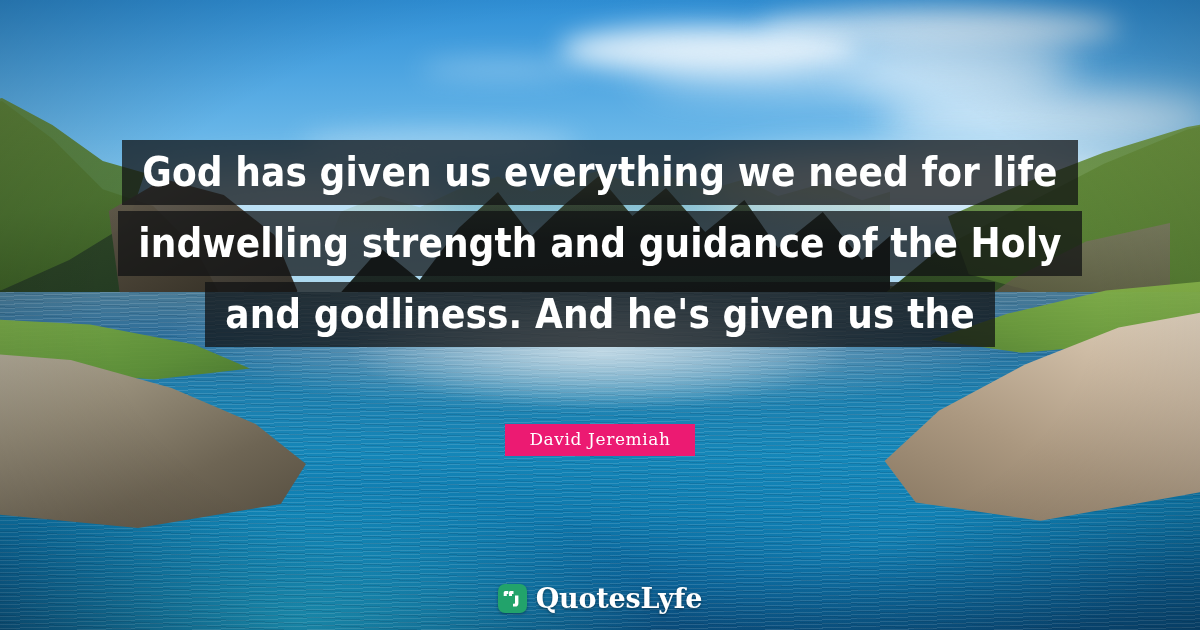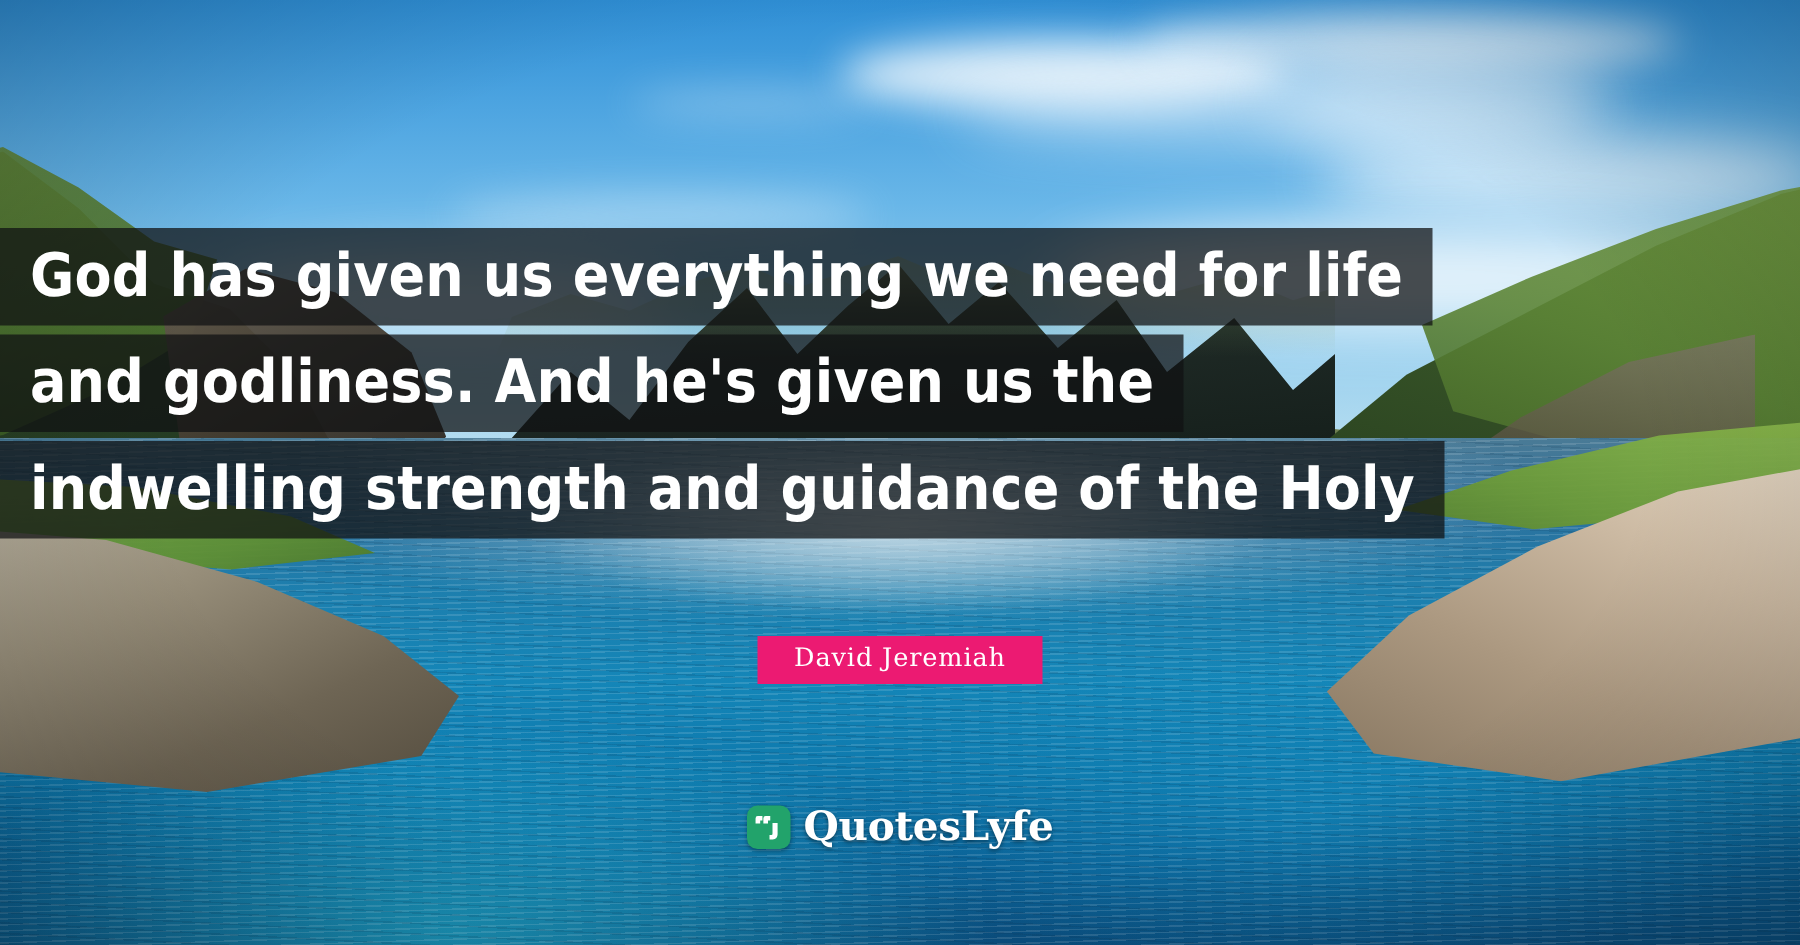--- a/index.html
+++ b/index.html
@@ -78,36 +78,36 @@
     clip-path:polygon(100% 4%,74% 12%,50% 28%,28% 48%,14% 70%,22% 88%,54% 96%,100% 82%);}
   .shoreRgrass{position:absolute;right:-20px;top:280px;width:380px;height:130px;
     background:linear-gradient(200deg,#8dbb4e 0%,#6c9a38 45%,#4a7328 80%,rgba(70,110,40,0) 100%);
     clip-path:polygon(100% 0%,70% 8%,44% 26%,24% 46%,48% 56%,78% 48%,100% 36%);opacity:.95;}
 
   .vig{position:absolute;inset:0;
     background:radial-gradient(ellipse 900px 520px at 50% 48%,rgba(0,0,0,0) 55%,rgba(0,0,0,.28) 100%);}
 
   
   .quote{position:absolute;left:0;top:140px;width:1200px;
-         display:flex;flex-direction:column;align-items:flex-start;margin-top:12px;}
+         display:flex;flex-direction:column;align-items:center;}
   .qline{display:inline-block;background:rgba(16,17,19,.74);
          color:#ffffff;font-weight:700;font-size:40px;line-height:1.0;
          font-family:"DejaVu Sans Condensed","Liberation Sans Narrow","Liberation Sans",sans-serif;
          font-stretch:condensed;
          padding:12px 20px 13px;margin:0 0 6px;white-space:nowrap;
          letter-spacing:.1px;}
 
   
   .authorWrap{position:absolute;left:0;top:424px;width:1200px;text-align:center;}
   .author{display:inline-block;background:#ec1a72;color:#ffffff;
           font-family:"DejaVu Serif","Liberation Serif",serif;
           font-size:17px;line-height:1;padding:7px 24px 8px;letter-spacing:.6px;}
 
   
-  .logoWrap{position:absolute;left:0;top:537px;width:1200px;
+  .logoWrap{position:absolute;left:0;top:584px;width:1200px;
             display:flex;align-items:center;justify-content:center;gap:9px;}
   .logoMark{width:29px;height:29px;border-radius:7px;background:#22a36b;
             position:relative;flex:none;box-shadow:0 1px 3px rgba(0,0,0,.35);}
   .logoMark svg{position:absolute;left:0;top:0;}
   .logoText{color:#ffffff;font-family:"DejaVu Serif","Liberation Serif",serif;
             font-weight:700;font-size:27px;line-height:1;letter-spacing:-.2px;
             text-shadow:0 1px 3px rgba(0,0,0,.45);}
 </style>
 </head>
 <body>
@@ -148,22 +148,22 @@
     <div class="shoreLgrass"></div>
     <div class="shoreL"></div>
     <div class="shoreRgrass"></div>
     <div class="shoreR"></div>
 
     <div class="vig"></div>
   </div>
 
   <div class="quote">
     <span class="qline">God has given us everything we need for life</span>
+    <span class="qline">indwelling strength and guidance of the Holy</span>
     <span class="qline">and godliness. And he's given us the</span>
-    <span class="qline">indwelling strength and guidance of the Holy</span>
   </div>
 
   <div class="authorWrap">
     <span class="author">David Jeremiah</span>
   </div>
 
   <div class="logoWrap">
     <span class="logoMark">
       <svg width="29" height="29" viewBox="0 0 29 29" aria-hidden="true">
         <path d="M7.2 7.0 h3.1 v3.0 h-1.5 v2.0 h-3.1 v-3.4 q0 -1.6 1.5 -1.6 z" fill="#ffffff"></path>

